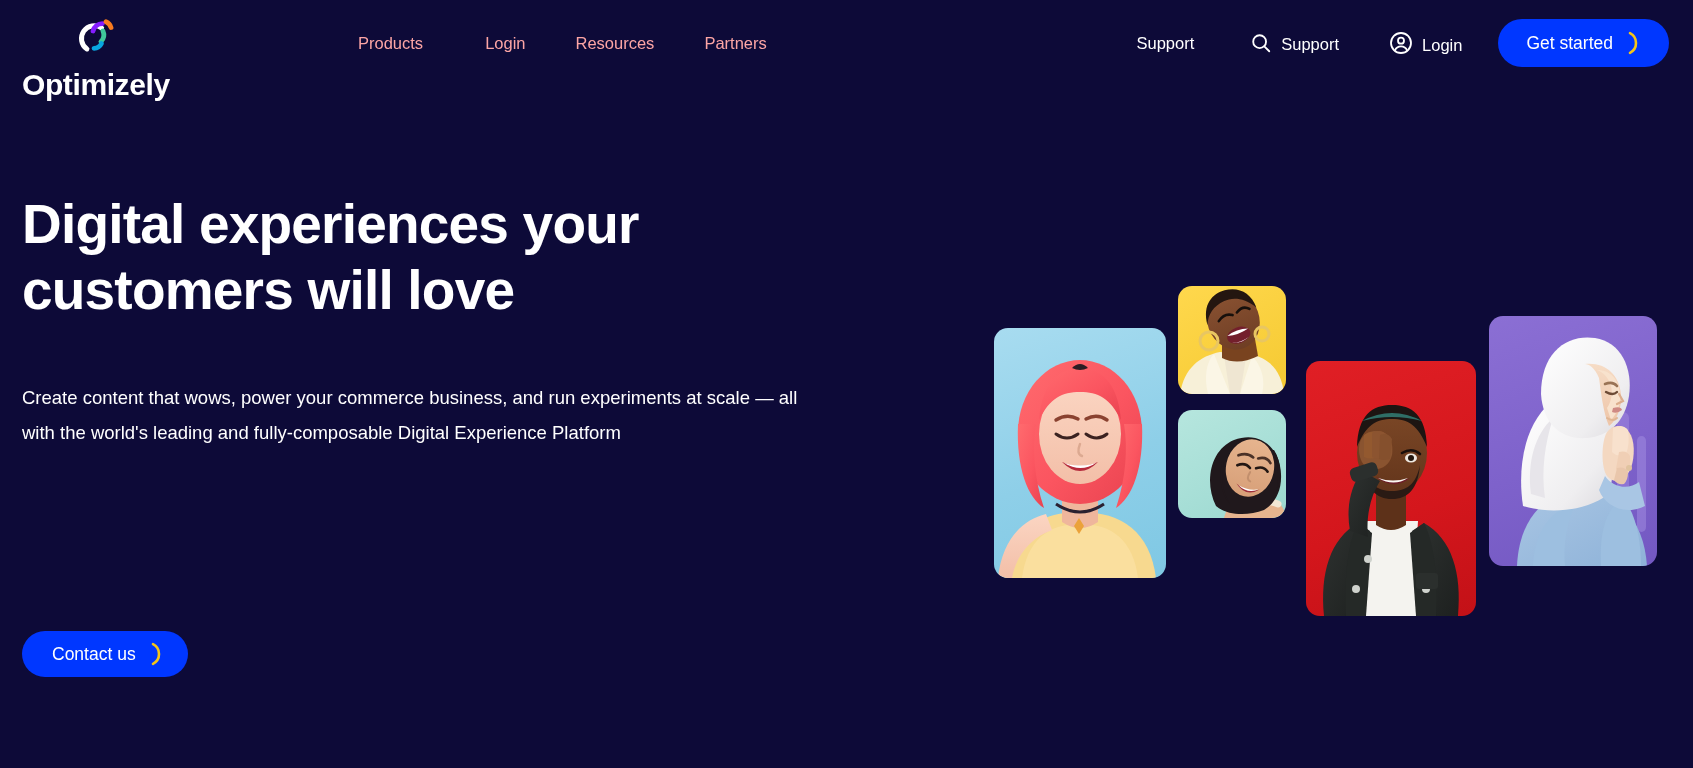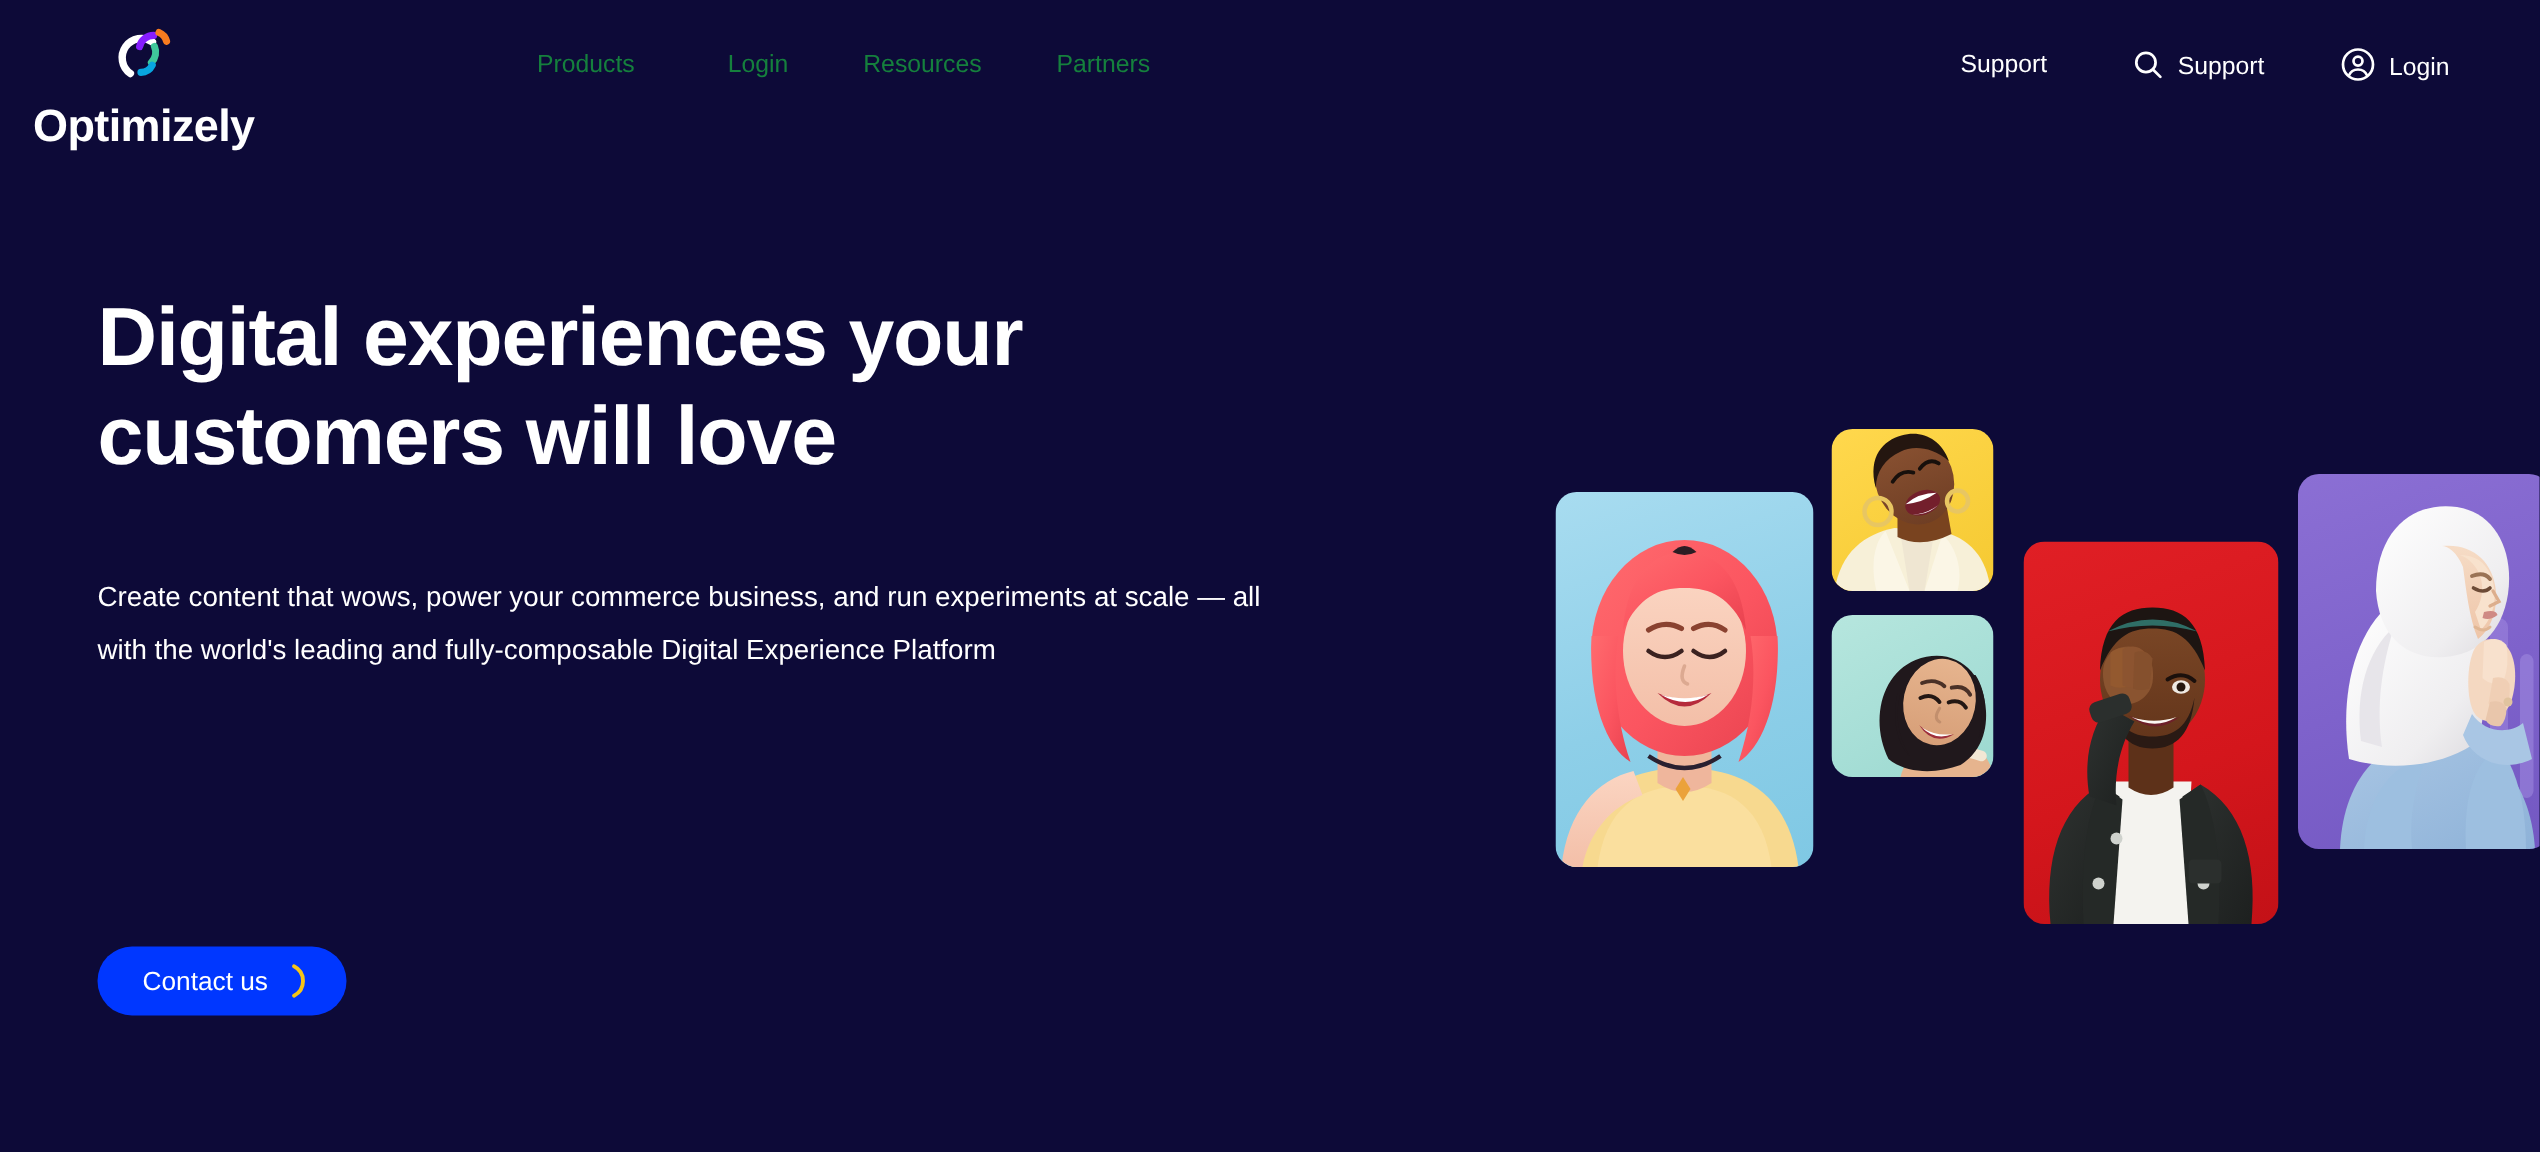--- a/index.html
+++ b/index.html
@@ -49,21 +49,21 @@
   .main-nav {
     position: absolute;
     left: 358px;
     top: 30px;
     display: flex;
     align-items: center;
     gap: 0;
   }
   .nav-link {
     font-size: 16.5px;
-    color: #15803d;
+    color: #fca5a5;
     text-decoration: none;
     cursor: pointer;
     white-space: nowrap;
     padding: 4px 0;
   }
   .nav-link.n1 { margin-right: 62px; }
   .nav-link.n2 { margin-right: 50px; }
   .nav-link.n3 { margin-right: 50px; }
 
   .utility-nav {
@@ -107,21 +107,20 @@
     padding: 0 22px 0 28px;
     font-size: 17.5px;
   }
 
   
   .hero {
     position: absolute;
     top: 86px; left: 0;
     width: 1645px;
     height: 682px;
-    margin-left: 43px;
   }
 
   .hero-copy {
     position: absolute;
     left: 22px;
     top: 105px;
     width: 820px;
   }
 
   .hero-title {
@@ -234,20 +233,28 @@
       <span>
         <svg class="icon-svg" width="24" height="24" viewBox="0 0 24 24" fill="none">
           <circle cx="12" cy="12" r="10" stroke="#ffffff" stroke-width="1.8"></circle>
           <circle cx="12" cy="9.7" r="3" stroke="#ffffff" stroke-width="1.8"></circle>
           <path d="M5.9 19.4a6.6 6.6 0 0 1 12.2 0" stroke="#ffffff" stroke-width="1.8" stroke-linecap="round" fill="none"></path>
         </svg>
       </span>
       <span>Login</span>
     </a>
 
+    <button class="btn-pill btn-get-started">
+      <span>Get started</span>
+      <span>
+        <svg class="crescent" width="22" height="26" viewBox="0 0 22 26" fill="none">
+          <path d="M5 3.2a11 11 0 0 1 0 19.6" stroke="#f5c518" stroke-width="2.6" stroke-linecap="round" fill="none"></path>
+        </svg>
+      </span>
+    </button>
 
   </div>
 </header>
 
 <section class="hero">
 
   <div class="hero-copy">
     <h1 class="hero-title">Digital experiences your customers will love</h1>
     <p class="hero-sub">Create content that wows, power your commerce business, and run experiments at scale — all with the world's leading and fully-composable Digital Experience Platform</p>
   </div>

